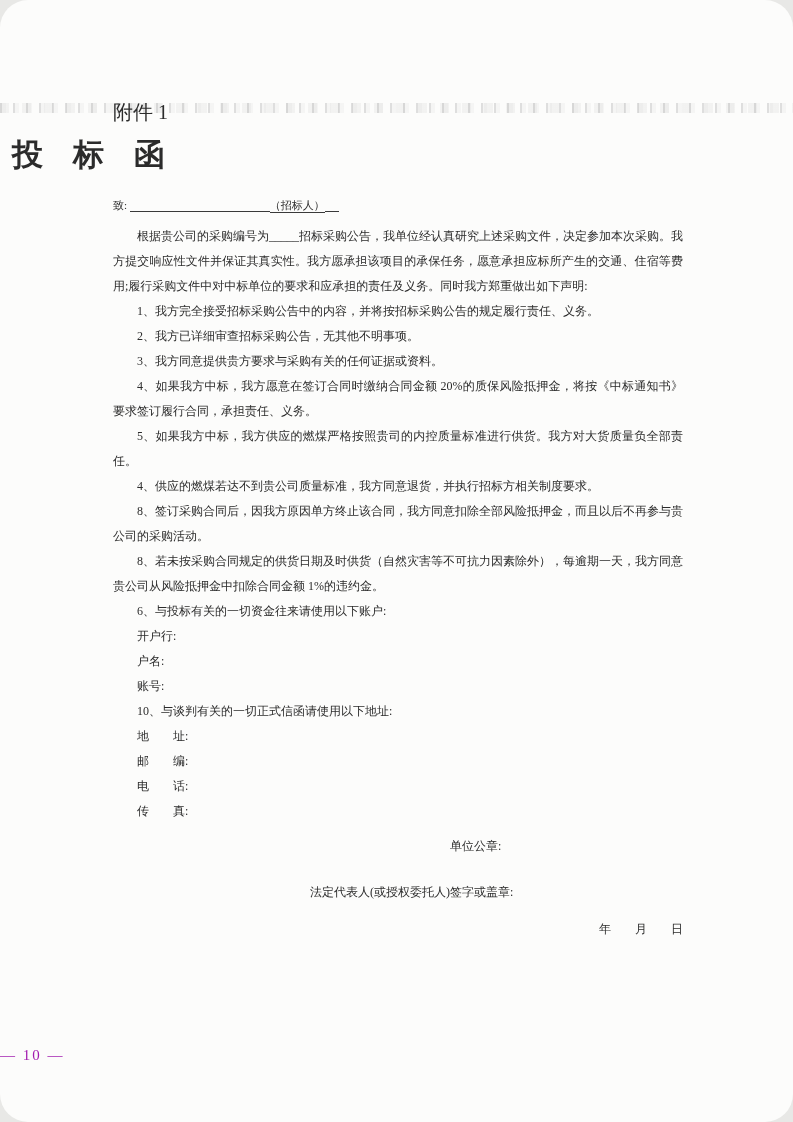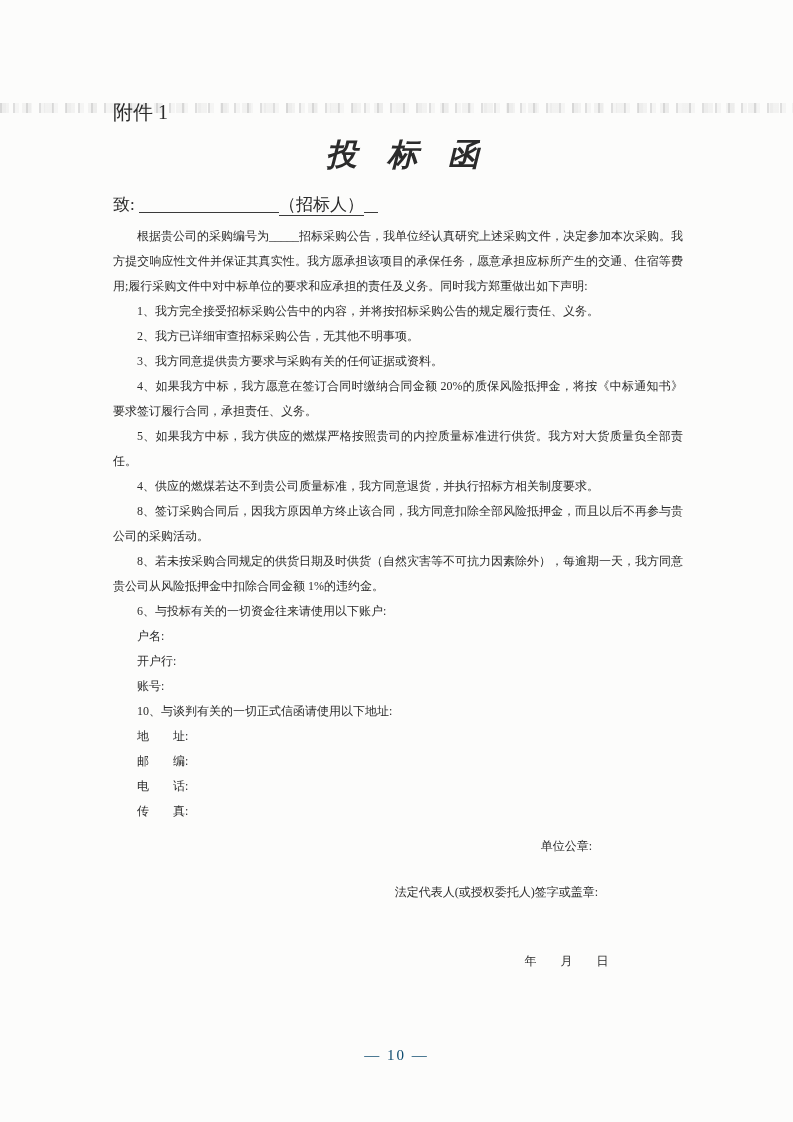--- a/index.html
+++ b/index.html
@@ -9,20 +9,21 @@
     font-family: "Liberation Serif", "DejaVu Serif", serif;
   }
   .page {
     position: relative;
     width: 793px;
     height: 1122px;
     margin: 0 auto;
     background: #fcfcfb;
     color: #2b2b2b;
     overflow: hidden;
+    border-radius: 28px;
   }
   
   .noise {
     position: absolute;
     left: 0;
     top: 103px;
     width: 100%;
     height: 10px;
     background:
       repeating-linear-gradient(90deg,
@@ -38,33 +39,31 @@
   .attachment {
     position: relative;
     padding-top: 100px;
     margin-left: 113px;
     font-size: 20px;
     line-height: 24px;
     z-index: 2;
   }
   .title {
     margin: 10px 0 0 12px;
-    text-align: center;
     font-size: 31px;
     font-weight: bold;
     line-height: 42px;
-    font-style: italic;
   }
   .title span {
     letter-spacing: 30px;
     margin-right: -30px;
   }
   .recipient {
     margin: 16px 0 0 113px;
-    font-size: 17px;
+    font-size: 11px;
     line-height: 26px;
     white-space: nowrap;
   }
   .blank {
     display: inline-block;
     width: 140px;
     border-bottom: 1.4px solid #3a3a3a;
     height: 1em;
     vertical-align: -3px;
   }
@@ -78,44 +77,44 @@
     text-align: justify;
   }
   .body p {
     margin: 0;
     text-indent: 2em;
   }
   .body p.seal {
     text-indent: 0;
     padding-left: 337px;
     margin-top: 10px;
-    text-align: center;
+    text-align: left;
     font-family: Liberation Serif, serif;
   }
   .body p.sig {
     text-indent: 0;
     padding-left: 197px;
     margin-top: 21px;
-    text-align: center;
+    text-align: left;
   }
   .body p.date {
     text-indent: 0;
     padding-left: 337px;
-    margin-top: 44px;
-    text-align: center;
+    margin-top: 12px;
+    text-align: right;
   }
   .pageno {
     position: absolute;
     top: 1047px;
     left: 0;
     width: 100%;
-    text-align: center;
+    text-align: left;
     font-size: 15px;
     letter-spacing: 2px;
-    color: #0c4a6e;
+    color: #a21caf;
   }
 </style>
 </head>
 <body>
 
 <div class="page">
 
   <div class="noise"></div>
 
   <div class="attachment">附件 1</div>
@@ -135,22 +134,22 @@
     <p>1、我方完全接受招标采购公告中的内容，并将按招标采购公告的规定履行责任、义务。</p>
     <p>2、我方已详细审查招标采购公告，无其他不明事项。</p>
     <p>3、我方同意提供贵方要求与采购有关的任何证据或资料。</p>
     <p>4、如果我方中标，我方愿意在签订合同时缴纳合同金额 20%的质保风险抵押金，将按《中标通知书》要求签订履行合同，承担责任、义务。</p>
     <p>5、如果我方中标，我方供应的燃煤严格按照贵司的内控质量标准进行供货。我方对大货质量负全部责任。</p>
     <p>4、供应的燃煤若达不到贵公司质量标准，我方同意退货，并执行招标方相关制度要求。</p>
     <p>8、签订采购合同后，因我方原因单方终止该合同，我方同意扣除全部风险抵押金，而且以后不再参与贵公司的采购活动。</p>
     <p>8、若未按采购合同规定的供货日期及时供货（自然灾害等不可抗力因素除外），每逾期一天，我方同意贵公司从风险抵押金中扣除合同金额 1%的违约金。</p>
     <p>6、与投标有关的一切资金往来请使用以下账户:</p>
 
+    <p>开户行:</p>
     <p>户名:</p>
-    <p>开户行:</p>
     <p>账号:</p>
 
     <p>10、与谈判有关的一切正式信函请使用以下地址:</p>
 
     <p>地　　址:</p>
     <p>邮　　编:</p>
     <p>电　　话:</p>
     <p>传　　真:</p>
 
     <p class="seal">单位公章:</p>

